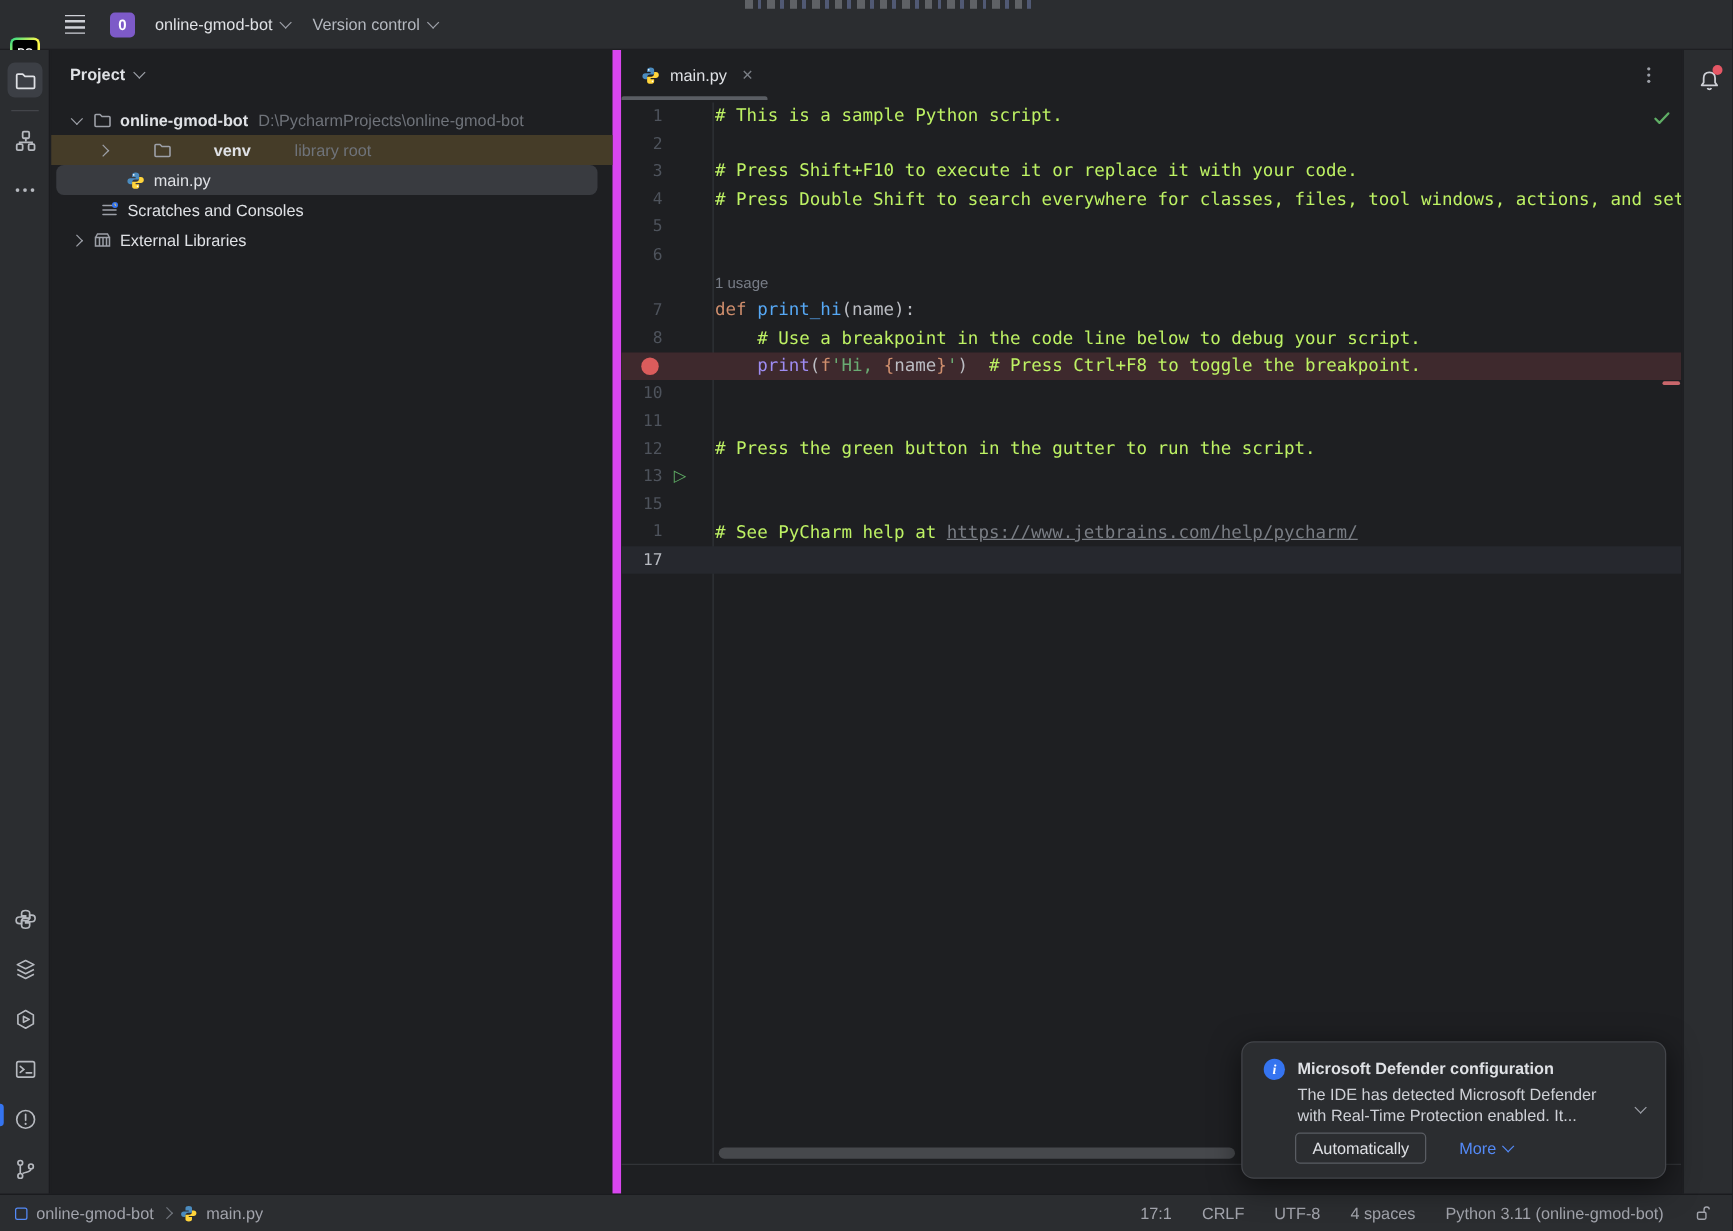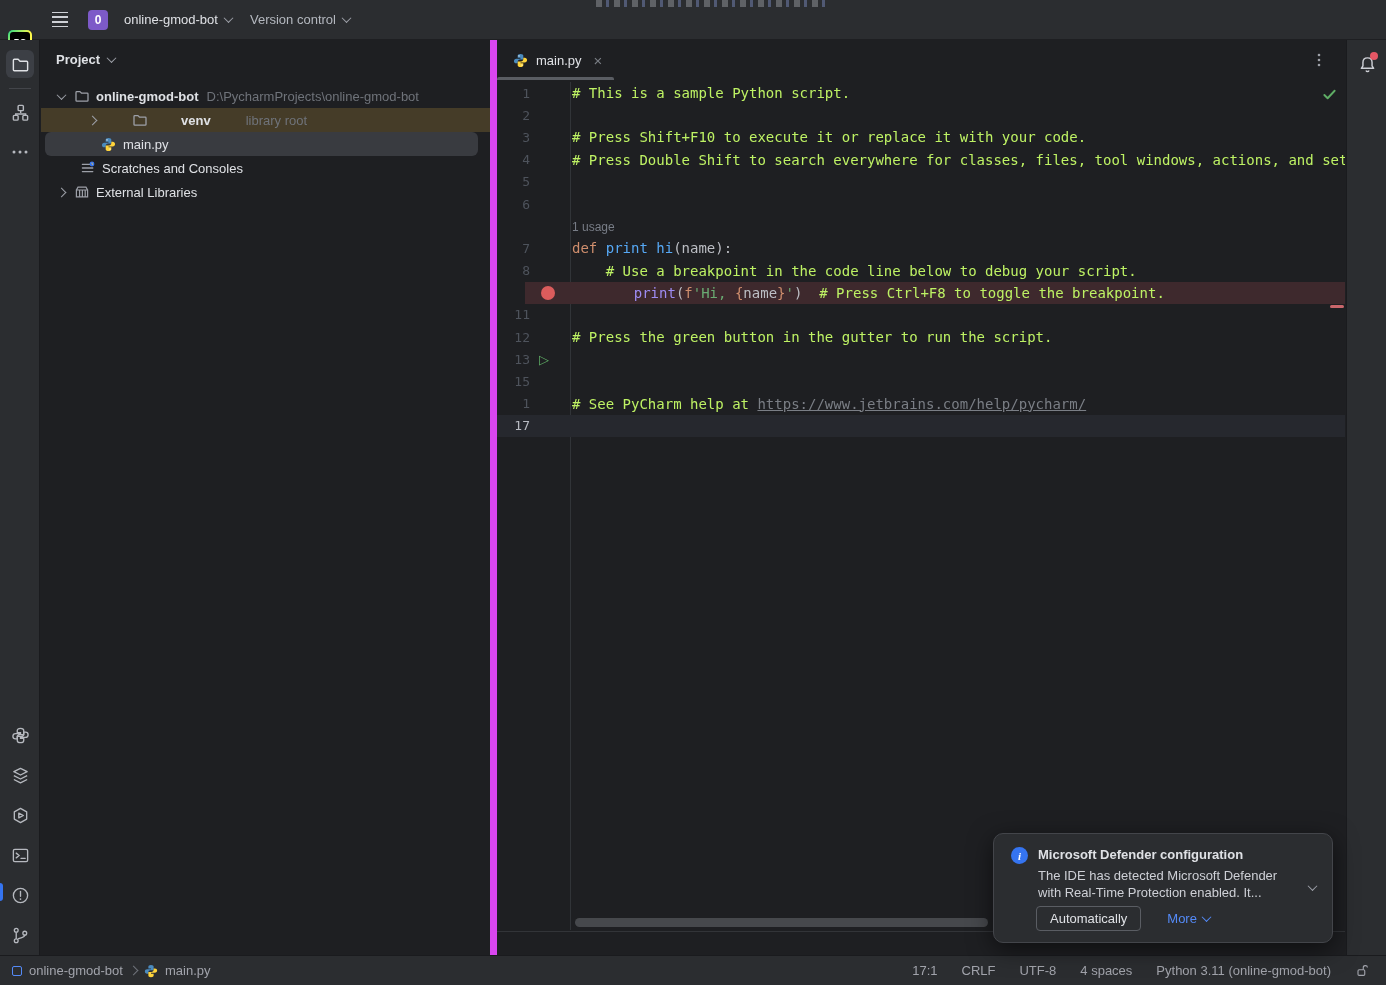--- a/index.html
+++ b/index.html
@@ -47,36 +47,36 @@
                  color:#DFE1E5; font-size:13px; font-weight:bold; }
   .tree { position:absolute; left:0; top:44px; right:0; }
   .tree-row { position:relative; height:24px; display:flex; align-items:center; font-size:13px; color:#DFE1E5; }
   .tree-row .hint { color:#6F737A; margin-left:8px; }
   .tree-row.hl-excluded { background:#453C28; }
   .tree-row.selected::before { content:""; position:absolute; left:4px; right:12px; top:0; bottom:0; background:#393B40; border-radius:6px; }
   .tree-row > * { position:relative; }
   .t-chev { flex:none; margin-right:8px; }
   .t-icon { flex:none; width:17px; height:17px; margin-right:6px; display:flex; align-items:center; justify-content:center; }
   .bold { font-weight:bold; }
-  .ind0 { padding-left:17px; } .ind1 { padding-left:48px;gap:27px; } .ind2 { padding-left:59px; }
+  .ind0 { padding-left:17px; } .ind1 { padding-left:38px;gap:27px; } .ind2 { padding-left:59px; }
 
   
   .editor { position:absolute; left:497px; top:40px; width:848px; height:915px; background:#1E1F22; overflow:hidden; }
   .tabbar { position:absolute; left:0; top:0; width:100%; height:40px; display:flex; align-items:center; }
   .tab { display:flex; align-items:center; gap:8px; height:40px; padding:0 12px 0 16px; color:#DFE1E5; font-size:13px; position:relative; }
   .tab::after { content:""; position:absolute; left:0; right:0; bottom:0; height:3px; background:#5A5D63; border-radius:2px 2px 0 0; }
   .tab-close { color:#7A7E85; font-size:15px; line-height:1; margin-left:4px; }
   .tab-kebab { position:absolute; right:14px; top:8px; width:24px; height:24px; display:flex; align-items:center; justify-content:center; }
   .inspect-ok { position:absolute; right:8px; top:47px; }
 
   .gutter-sep { position:absolute; left:73px; top:42px; height:848px; width:1px; background:#313438; }
   .code-lines { position:absolute; left:0; top:42px; width:848px; }
   .code-row { position:relative; height:22.2px; display:flex; align-items:center;
               font-family:"DejaVu Sans Mono", monospace; font-size:14px; white-space:pre; }
-  .code-row.bp-line { background:#3E292D;margin-left:28px; }
+  .code-row.bp-line { background:#3E292D; }
   .code-row.current-line { background:#26282E; }
   .gutter { width:75px; flex:none; display:flex; align-items:center; height:100%; position:relative; }
   .num { width:33px; text-align:right; color:#4E535C; font-size:13px; flex:none; }
   .num-current { color:#B8BBC2; }
   .bp-dot { position:absolute; left:16px; top:4px; width:14px; height:14px; border-radius:50%; background:#DB5C5C; }
   .run-arrow { margin-left:9px; color:#5FAD65; font-size:13px; font-family:"DejaVu Sans", sans-serif; line-height:1; }
   .code-text { flex:1; overflow:hidden; color:#BCBEC4; }
   .inlay { font-family:"Liberation Sans", sans-serif; font-size:12px; color:#787D87; }
   .tok-com{color:#bef264} .tok-kw{color:#CF8E6D} .tok-fn{color:#56A8F5}
   .tok-bi{color:#9E8CF2} .tok-str{color:#6AAB73} .tok-def{color:#BCBEC4}
@@ -372,20 +372,21 @@
         <div class="code-row"><span class="gutter"><span class="num">1</span></span><span class="code-text"><span class="tok-com"># This is a sample Python script.</span></span></div>
         <div class="code-row"><span class="gutter"><span class="num">2</span></span><span class="code-text"></span></div>
         <div class="code-row"><span class="gutter"><span class="num">3</span></span><span class="code-text"><span class="tok-com"># Press Shift+F10 to execute it or replace it with your code.</span></span></div>
         <div class="code-row"><span class="gutter"><span class="num">4</span></span><span class="code-text"><span class="tok-com"># Press Double Shift to search everywhere for classes, files, tool windows, actions, and settings.</span></span></div>
         <div class="code-row"><span class="gutter"><span class="num">5</span></span><span class="code-text"></span></div>
         <div class="code-row"><span class="gutter"><span class="num">6</span></span><span class="code-text"></span></div>
         <div class="code-row"><span class="gutter"><span class="num"></span></span><span class="code-text"><span class="inlay">1 usage</span></span></div>
         <div class="code-row"><span class="gutter"><span class="num">7</span></span><span class="code-text"><span class="tok-kw">def </span><span class="tok-fn">print_hi</span><span class="tok-def">(name):</span></span></div>
         <div class="code-row"><span class="gutter"><span class="num">8</span></span><span class="code-text"><span class="tok-def">    </span><span class="tok-com"># Use a breakpoint in the code line below to debug your script.</span></span></div>
         <div class="code-row bp-line"><span class="gutter"><span class="num"></span><span class="bp-dot"></span></span><span class="code-text"><span class="tok-def">    </span><span class="tok-bi">print</span><span class="tok-def">(</span><span class="tok-kw">f</span><span class="tok-str">'Hi, </span><span class="tok-kw">{</span><span class="tok-def">name</span><span class="tok-kw">}</span><span class="tok-str">'</span><span class="tok-def">)</span><span class="tok-com">  # Press Ctrl+F8 to toggle the breakpoint.</span></span></div>
+        <div class="code-row"><span class="gutter"><span class="num">10</span></span><span class="code-text"></span></div>
         <div class="code-row"><span class="gutter"><span class="num">11</span></span><span class="code-text"></span></div>
         <div class="code-row"><span class="gutter"><span class="num">12</span></span><span class="code-text"><span class="tok-com"># Press the green button in the gutter to run the script.</span></span></div>
         <div class="code-row"><span class="gutter"><span class="num">13</span><span class="run-arrow">▷</span></span></div>
         <div class="code-row"><span class="gutter"><span class="num">15</span></span><span class="code-text"></span></div>
         <div class="code-row"><span class="gutter"><span class="num">1</span></span><span class="code-text"><span class="tok-com"># See PyCharm help at </span><span class="tok-link">https://www.jetbrains.com/help/pycharm/</span></span></div>
         <div class="code-row current-line"><span class="gutter"><span class="num num-current">17</span></span><span class="code-text"></span></div>
       </div>
 
     <div class="err-stripe"></div>
     <div class="hscroll"></div>

